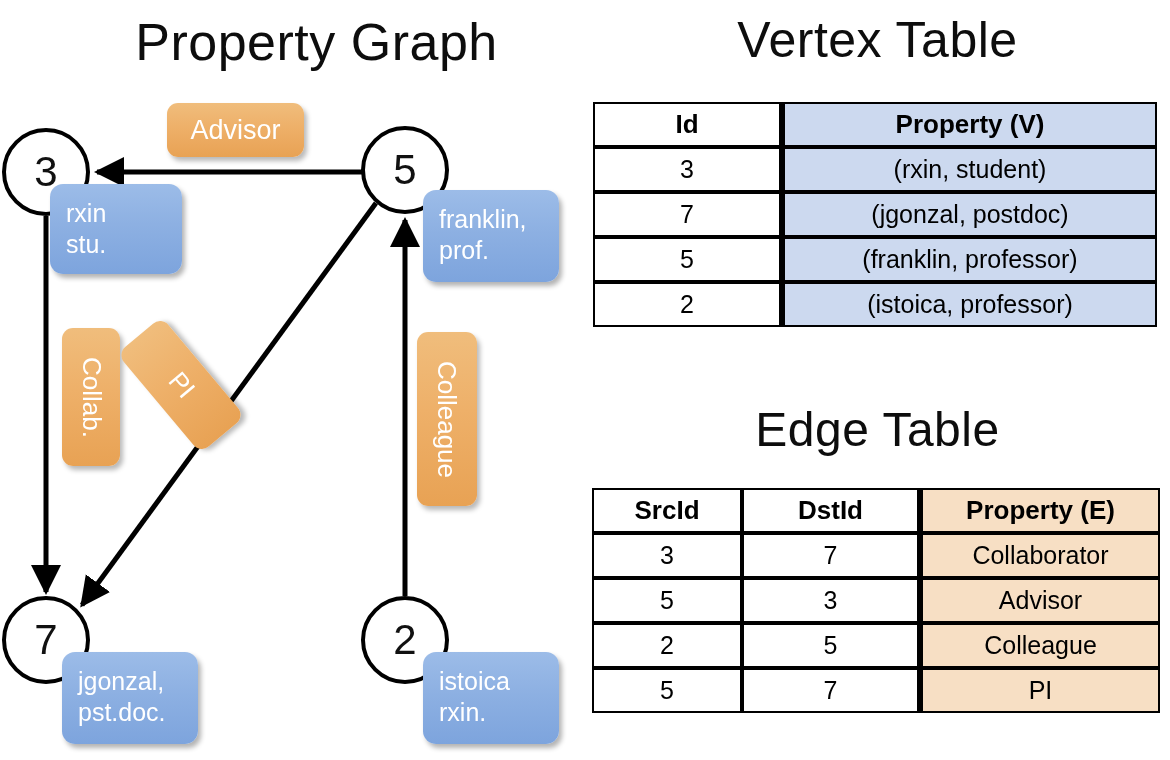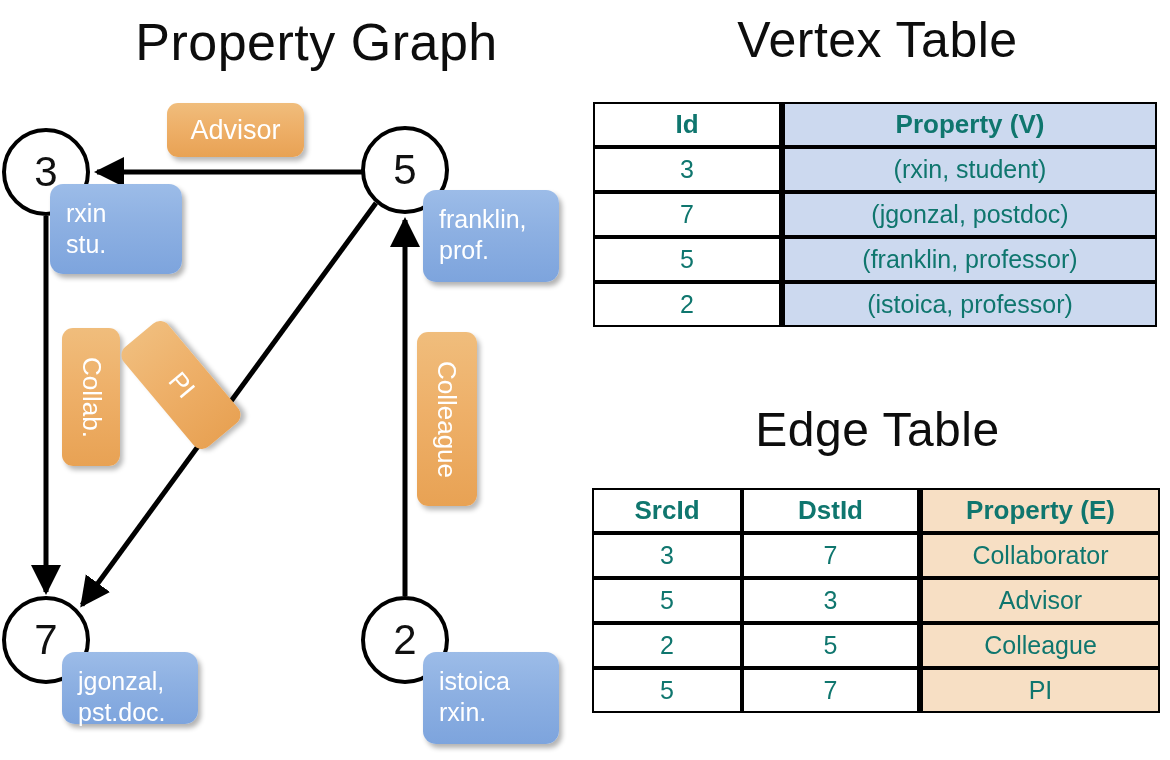--- a/index.html
+++ b/index.html
@@ -50,21 +50,21 @@
     font-size:25px;line-height:31px;
     font-family:"Liberation Sans", sans-serif;
     font-weight:400;
     padding:14px 0 0 16px;
     box-sizing:border-box;
     z-index:7;
     white-space:pre-line;
   }
   #prop-rxin{left:50px;top:184px;width:132px;height:90px;}
   #prop-franklin{left:423px;top:190px;width:136px;height:92px;}
-  #prop-jgonzal{left:62px;top:652px;width:136px;height:72px;}
+  #prop-jgonzal{left:62px;top:652px;width:136px;height:92px;}
   #prop-istoica{left:423px;top:652px;width:136px;height:92px;}
 
   
   .edge-label{
     position:absolute;
     border-radius:11px;
     background:linear-gradient(180deg,#f0bd7c 0%,#eeb069 45%,#e8a254 100%);
     box-shadow:3px 4px 5px rgba(0,0,0,0.28);
     color:#ffffff;
     font-family:"Liberation Sans", sans-serif;
@@ -101,21 +101,21 @@
     position:absolute;
     border-collapse:separate;
     border-spacing:0;
     font-family:"Liberation Sans", sans-serif;
   }
   .tbl td{
     border:2px solid #000;
     text-align:center;
     font-size:25px;
     font-weight:400;
-    color:#0f766e;
+    color:#000000;
     padding:0;
     height:45px;
     box-sizing:border-box;
     margin-top:28px;
   }
   .tbl td.hd{font-weight:700;font-size:26px;}
   .tbl td.sep{border-left:4px solid #000;}
 
   #vertex-table{left:593px;top:102px;}
   #vertex-table td.c-id{width:188px;}

